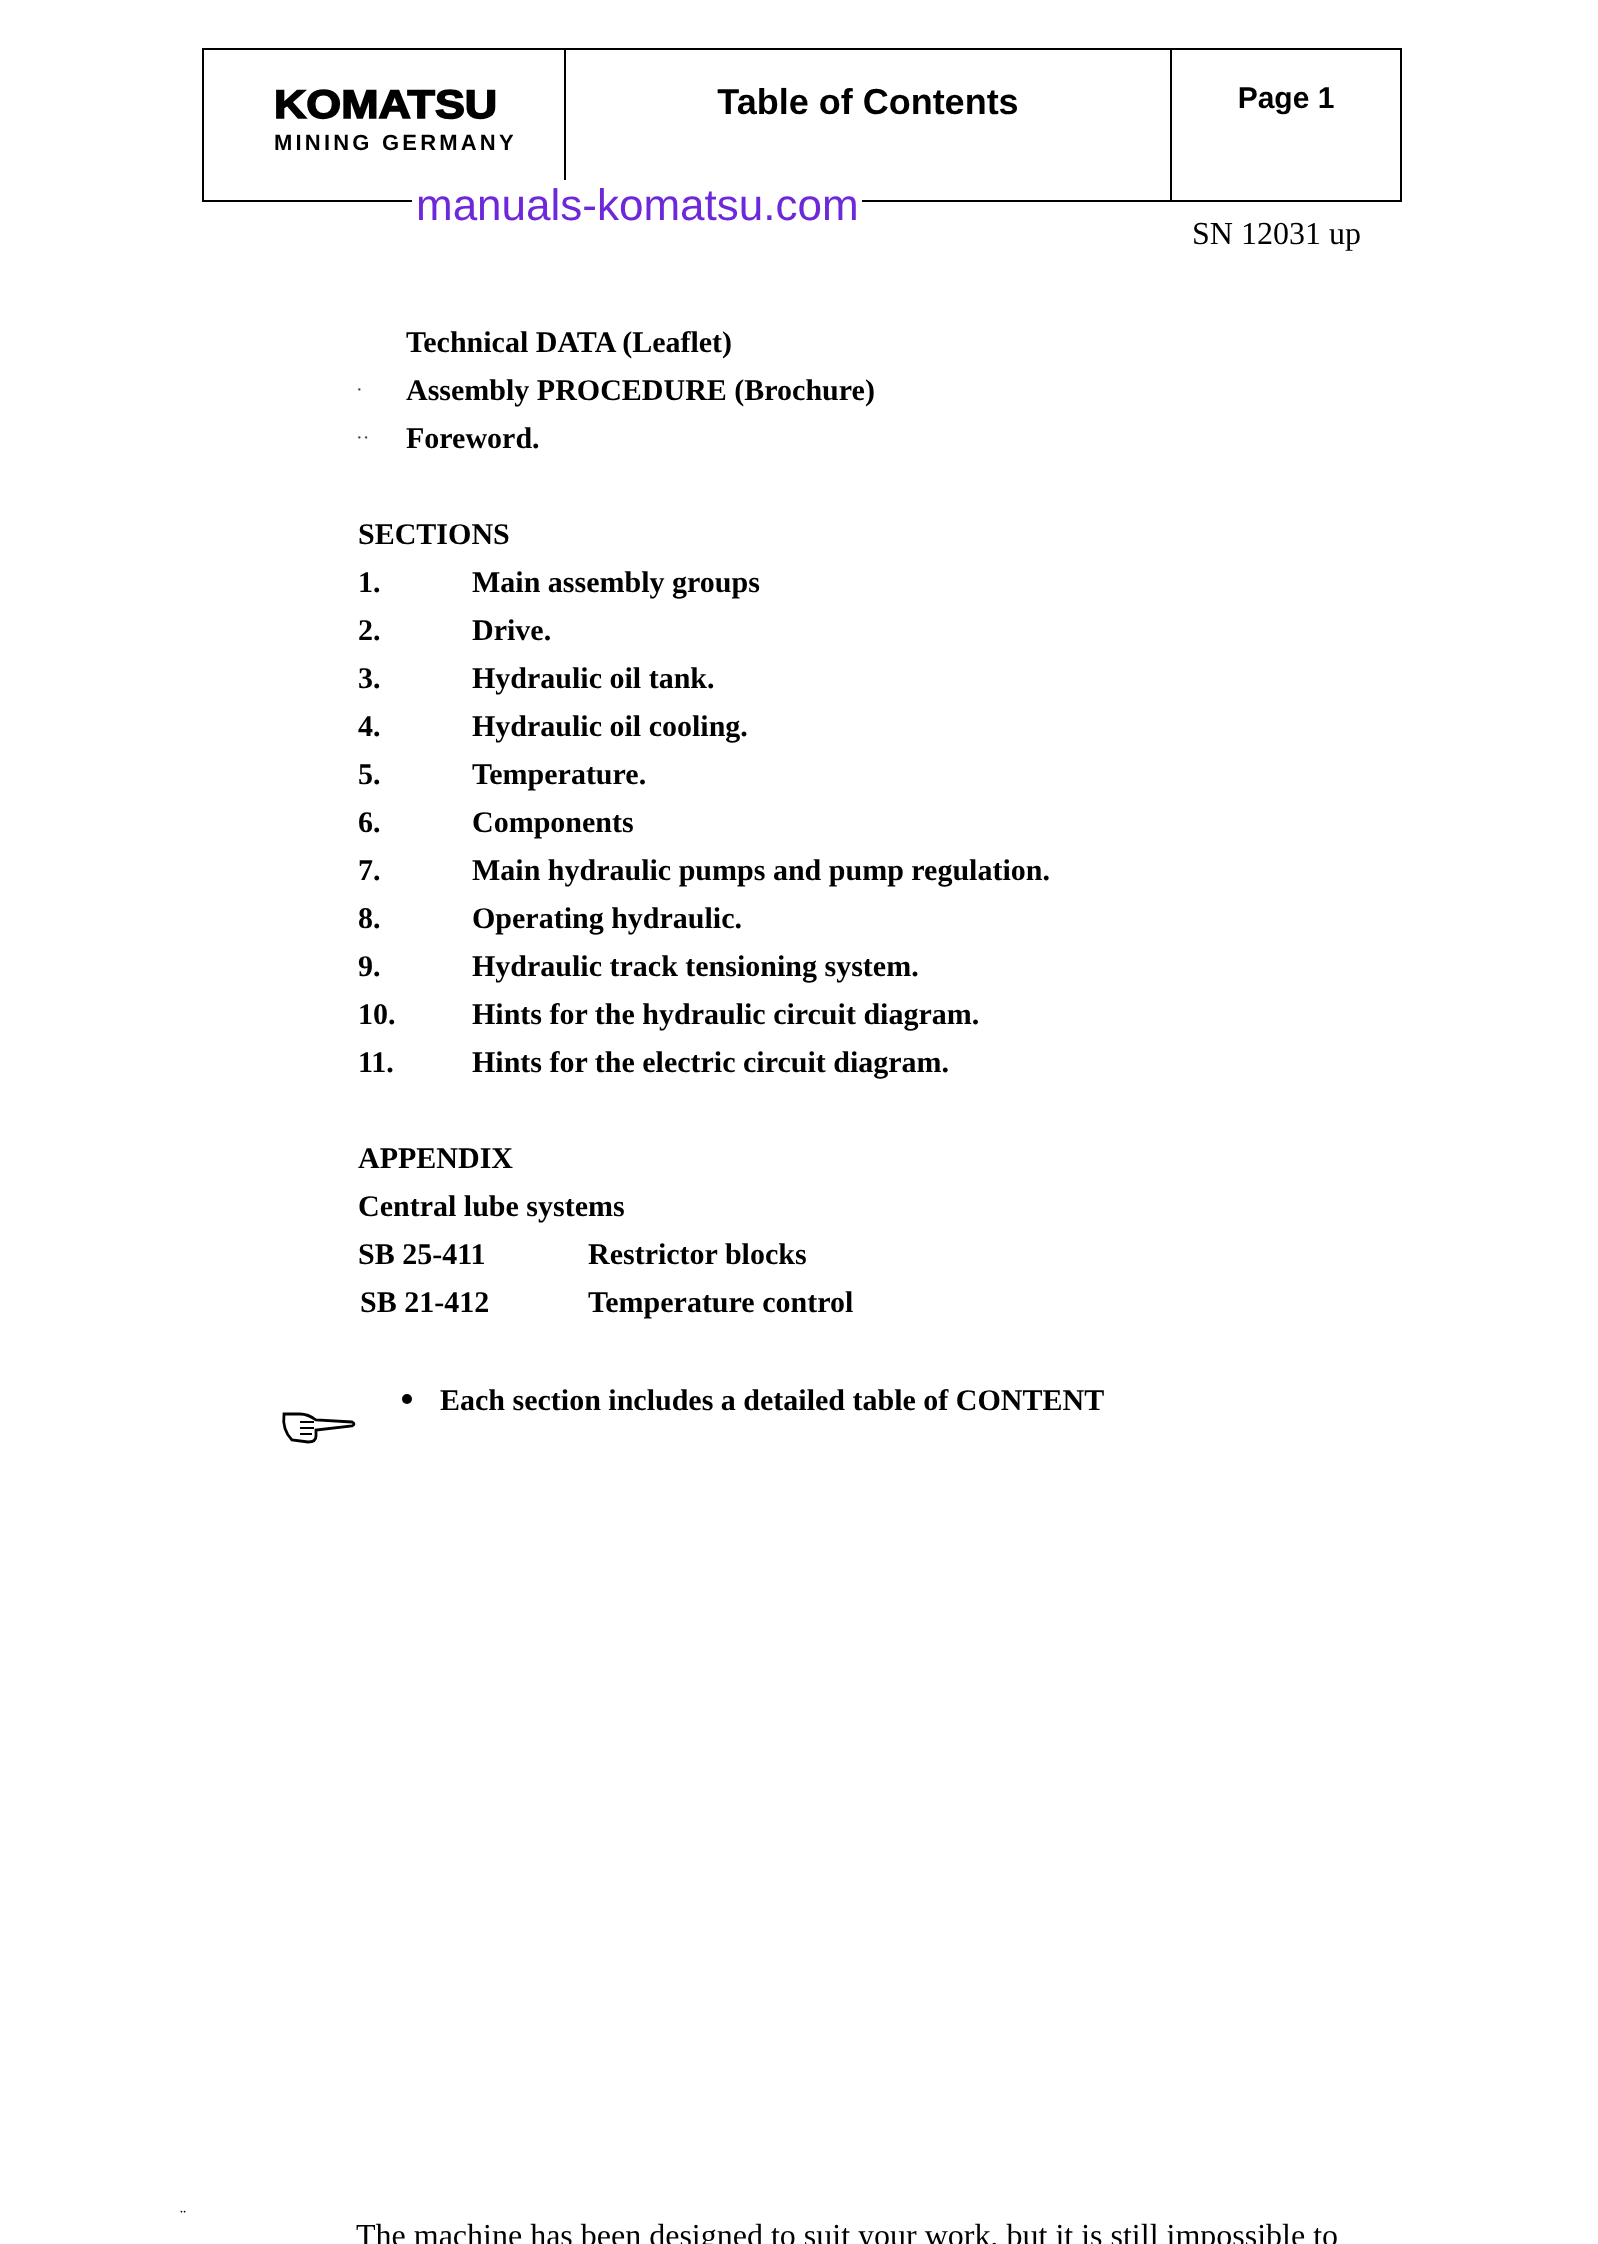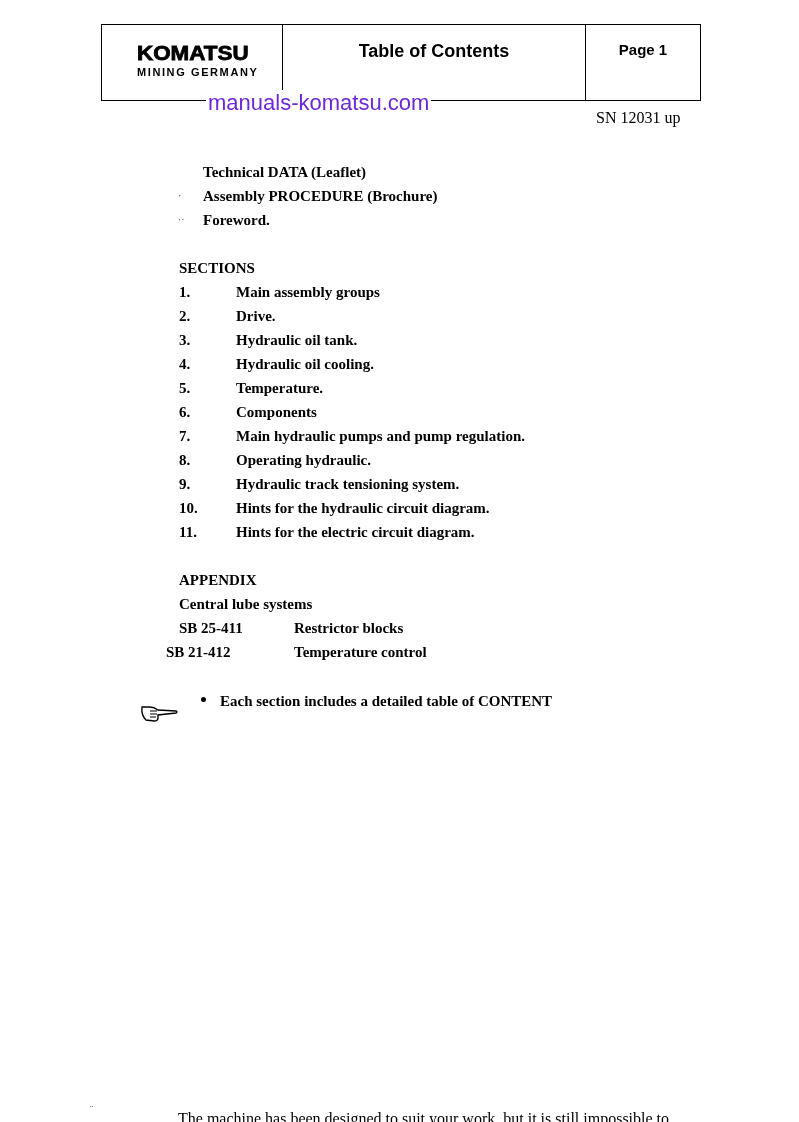--- a/index.html
+++ b/index.html
@@ -70,21 +70,21 @@
   <div class="t" style="left:179px;top:500px">10.</div>
   <div class="t" style="left:236px;top:500px">Hints for the hydraulic circuit diagram.</div>
   <div class="t" style="left:179px;top:524px">11.</div>
   <div class="t" style="left:236px;top:524px">Hints for the electric circuit diagram.</div>
 </div>
 
 <div class="t" style="left:179px;top:572px">APPENDIX</div>
 <div class="t" style="left:179px;top:596px">Central lube systems</div>
 <div class="t" style="left:179px;top:620px">SB 25-411</div>
 <div class="t" style="left:294px;top:620px">Restrictor blocks</div>
-<div class="t" style="left:166px;top:644px">SB 21-412</div>
+<div class="t" style="left:180px;top:644px">SB 21-412</div>
 <div class="t" style="left:294px;top:644px">Temperature control</div>
 
 <svg class="hand" width="40" height="22" viewBox="0 0 40 22">
   <path d="M2 4 Q1 12 6 17 L14 18 Q18 18 18 15 L18 12 L36 10 Q38 9 36 8 L18 7 Q14 4 10 4 Z" fill="none" stroke="#000" stroke-width="1.4"></path>
   <path d="M10 8 L17 8 M10 11 L17 11 M10 14 L16 14" stroke="#000" stroke-width="1.1"></path>
 </svg>
 <div class="bullet"></div>
 <div class="t" style="left:220px;top:693px">Each section includes a detailed table of CONTENT</div>
 
 <div class="foot-mark">¨</div>

